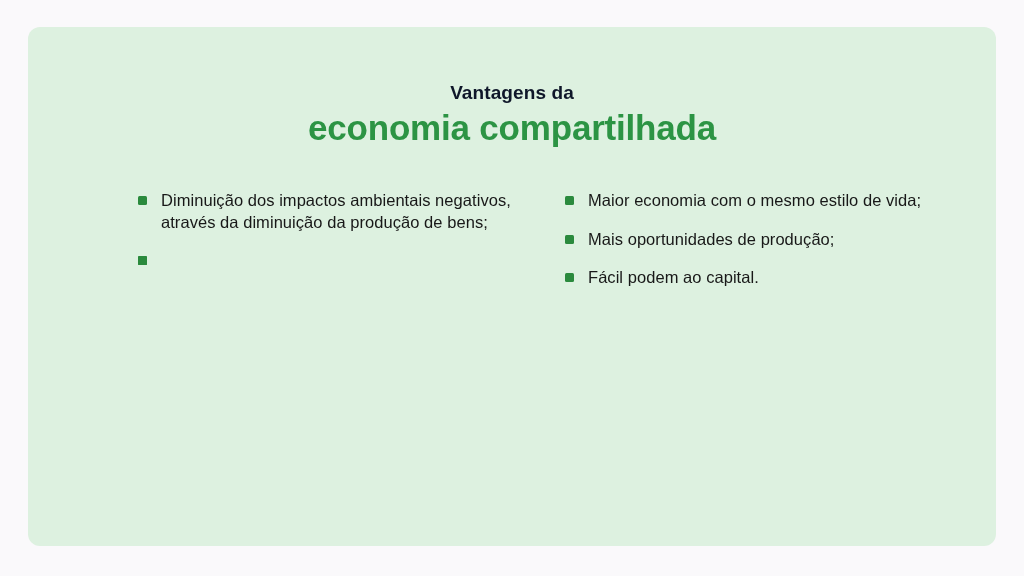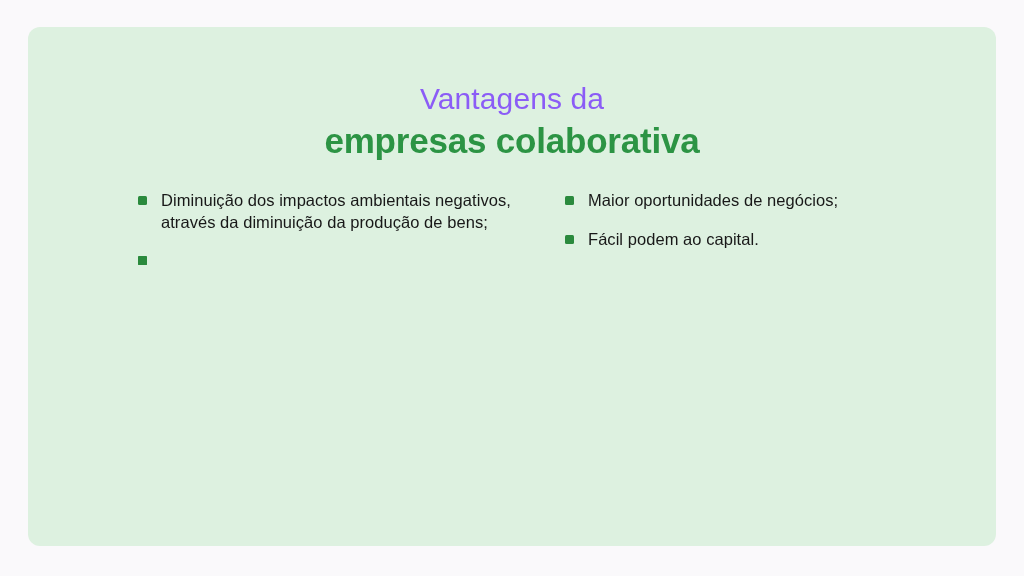--- a/index.html
+++ b/index.html
@@ -35,23 +35,23 @@
   #title-block {
     position: absolute;
     left: 0;
     top: 55px;
     width: 968px;
     text-align: center;
   }
 
   #eyebrow {
     font-family: "Liberation Sans", sans-serif;
-    font-size: 30px;
-    font-weight: 400;
-    color: #8b5cf6;
+    font-size: 19px;
+    font-weight: 700;
+    color: #0f172a;
     letter-spacing: 0.1px;
     line-height: 1.15;
     margin: 0;
   }
 
   #headline {
     font-family: "Liberation Sans", sans-serif;
     font-size: 35px;
     font-weight: 700;
     color: #2c9444;
@@ -115,21 +115,21 @@
   #column-right .bullet-text { max-width: 345px; }
 </style>
 </head>
 <body>
 
 <div id="slide">
   <div id="card">
 
     <div id="title-block">
       <div id="eyebrow">Vantagens da</div>
-      <div id="headline">empresas colaborativa</div>
+      <div id="headline">economia compartilhada</div>
     </div>
 
     <div id="columns">
 
       <div class="column" id="column-left">
 
         <div class="bullet-item">
           <span class="bullet-marker"></span>
           <span class="bullet-text">Diminuição dos impactos ambientais negativos, através da diminuição da produção de bens;</span>
         </div>
@@ -143,24 +143,28 @@
         </div>
 
         <div class="bullet-item">
           <span class="bullet-marker"></span>
         </div>
 
       </div>
 
       <div class="column" id="column-right">
 
+        <div class="bullet-item">
+          <span class="bullet-marker"></span>
+          <span class="bullet-text">Maior economia com o mesmo estilo de vida;</span>
+        </div>
 
         <div class="bullet-item">
           <span class="bullet-marker"></span>
-          <span class="bullet-text">Maior oportunidades de negócios;</span>
+          <span class="bullet-text">Mais oportunidades de produção;</span>
         </div>
 
         <div class="bullet-item">
           <span class="bullet-marker"></span>
           <span class="bullet-text">Fácil podem ao capital.</span>
         </div>
 
       </div>
 
     </div>

